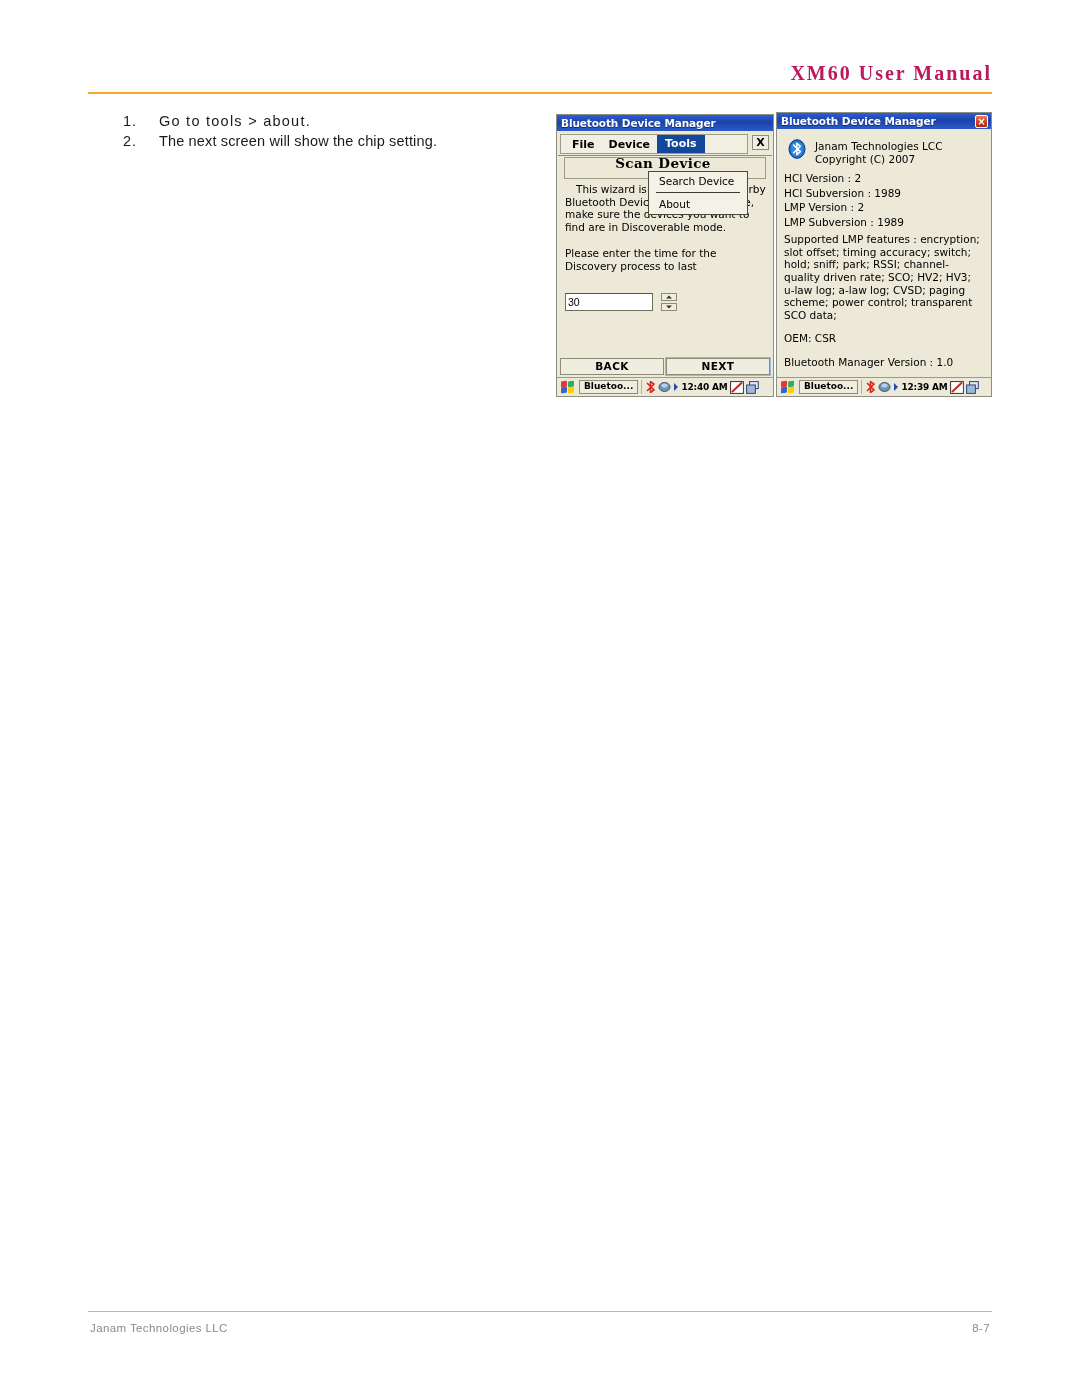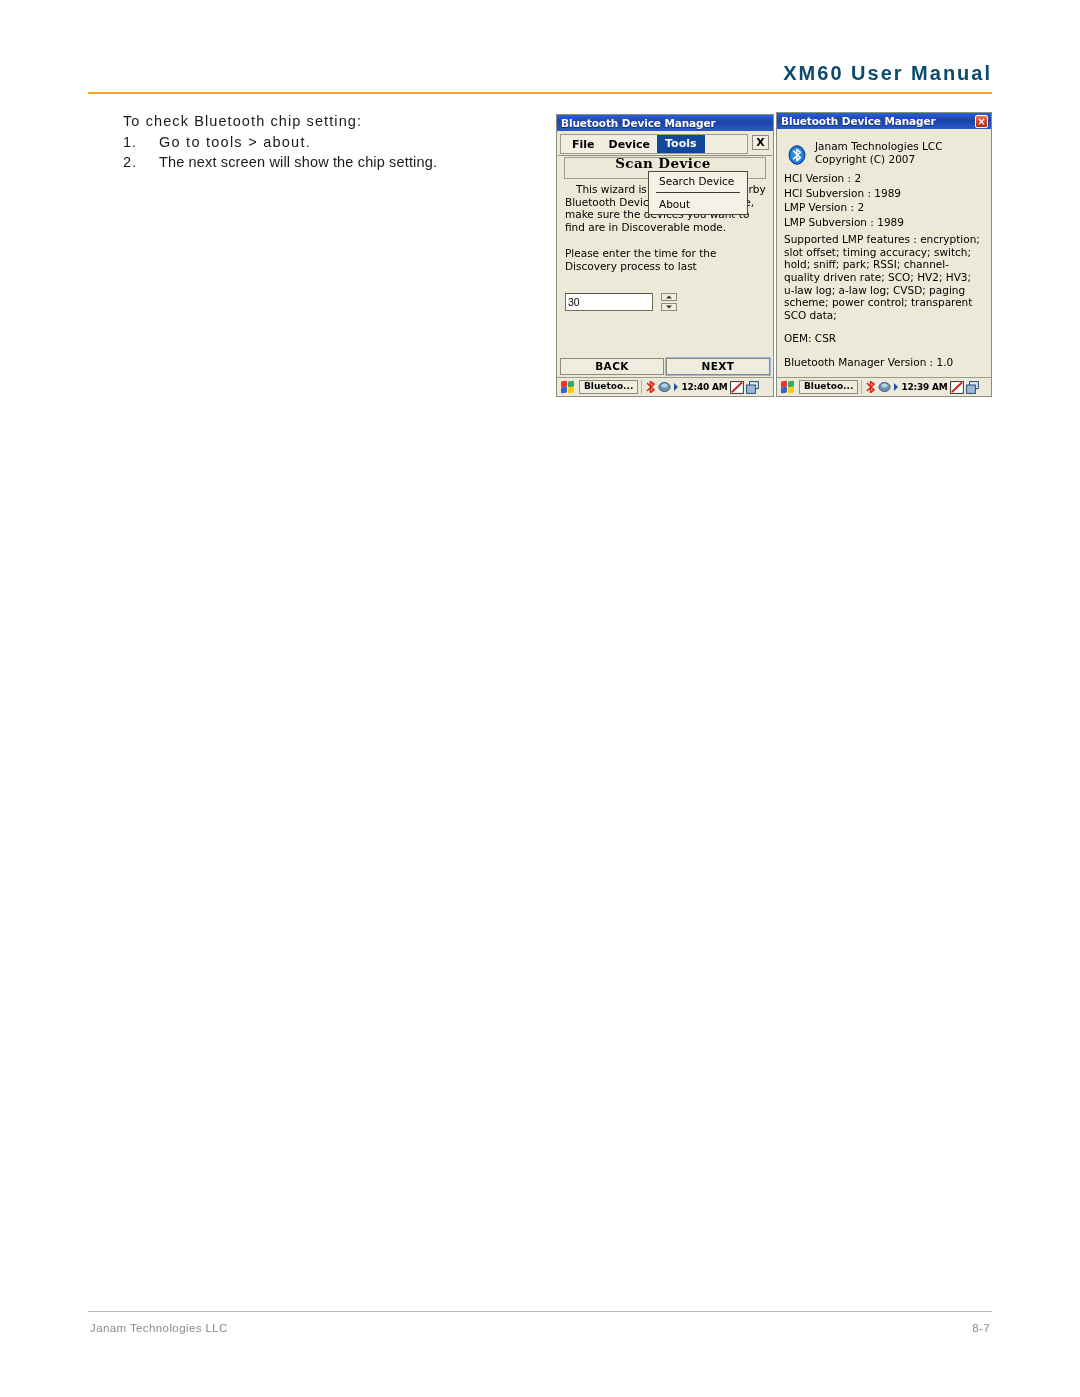--- a/index.html
+++ b/index.html
@@ -17,22 +17,22 @@
   }
 
   
   #header-title {
     position: absolute;
     top: 62px;
     right: 88px;
     font-size: 20px;
     font-weight: bold;
     letter-spacing: 2.0px;
-    color: #0c4a6e;
-    font-family: Liberation Sans, sans-serif;
+    color: #be185d;
+    font-family: Liberation Serif, serif;
     white-space: nowrap;
   }
   #header-rule {
     position: absolute;
     top: 92px;
     left: 88px;
     width: 904px;
     height: 2px;
     background: #F5A623;
   }
@@ -361,21 +361,21 @@
     position: absolute;
     left: 1px; right: 1px;
     top: 18px;
     bottom: 19px;
     background: #ECE9D8;
     padding: 5px 6px 0 6px;
     box-sizing: border-box;
   }
   .about-head {
     display: flex;
-    align-items: flex-end;
+    align-items: flex-start;
     gap: 9px;
     margin: 3px 0 6px 4px;
   }
   .bt-logo { width: 18px; height: 20px; flex: 0 0 18px; }
   .about-head-text {
     font-size: 10.5px;
     line-height: 12.6px;
     color: #000;
     padding-top: 1px;
   }
@@ -419,21 +419,20 @@
     letter-spacing: 0.4px;
   }
 </style>
 </head>
 <body>
 
 <div id="header-title">XM60 User Manual</div>
 <div id="header-rule"></div>
 
 <div id="instructions">
-  <div class="instr-heading">To check Bluetooth chip setting:</div>
   <div class="instr-row instr-step-1">
     <span class="instr-num">1.</span>
     <span class="instr-text">Go to tools &gt; about.</span>
   </div>
   <div class="instr-row instr-step-2">
     <span class="instr-num">2.</span>
     <span class="instr-text">The next screen will show the chip setting.</span>
   </div>
 </div>
 

